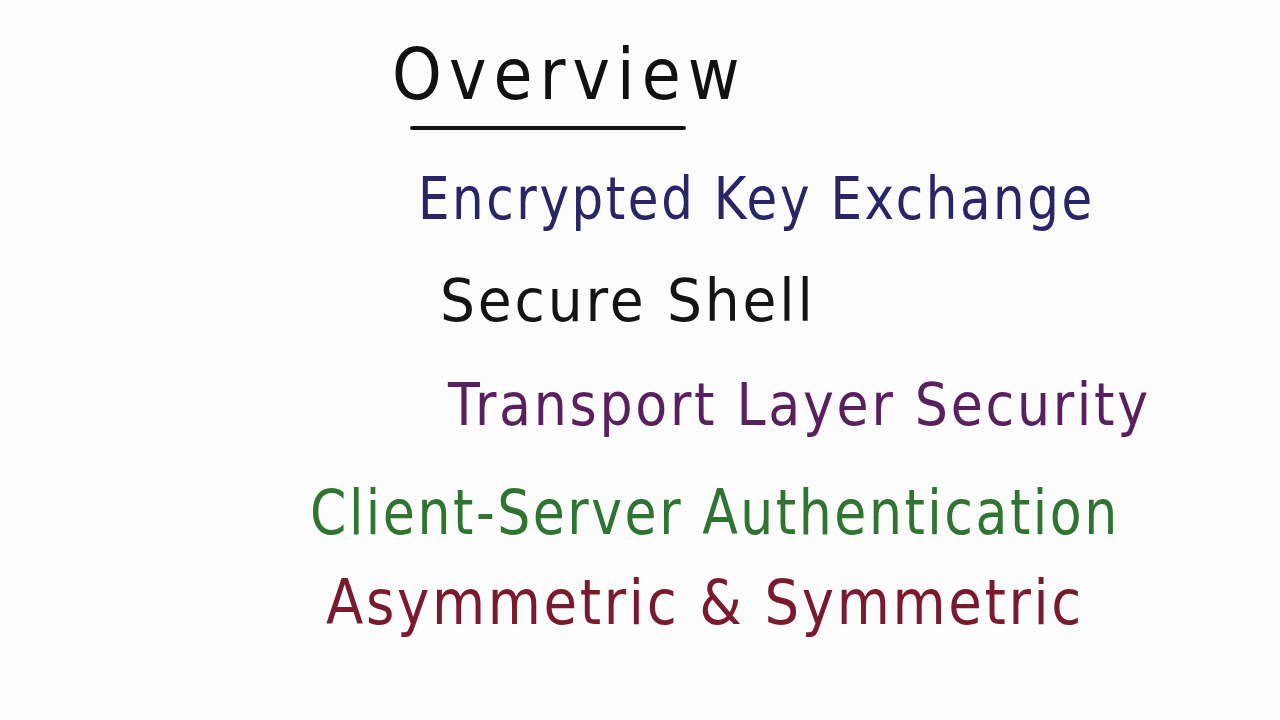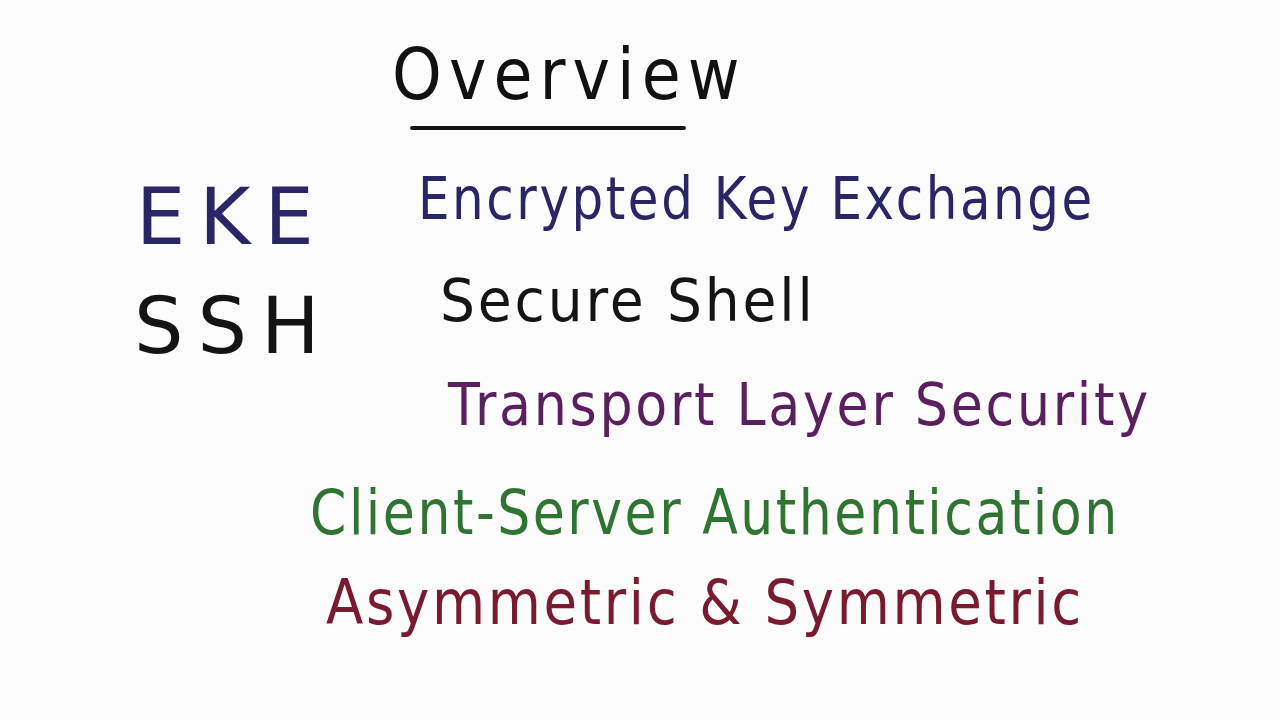--- a/index.html
+++ b/index.html
@@ -72,24 +72,22 @@
     }
   </style>
 </head>
 <body>
 
 <div class="board">
 
   <div class="hw title">Overview</div>
   <div class="title-underline"></div>
 
-  <div class="hw abbr eke-abbr">EKE</div>
   <div class="hw full eke-full">Encrypted Key Exchange</div>
 
-  <div class="hw abbr ssh-abbr">SSH</div>
   <div class="hw full ssh-full">Secure Shell</div>
 
   <div class="hw full tls-full">Transport Layer Security</div>
 
   <div class="hw concept-1">Client-Server Authentication</div>
   <div class="hw concept-2">Asymmetric &amp; Symmetric</div>
 
 </div>
 
 </body></html>

